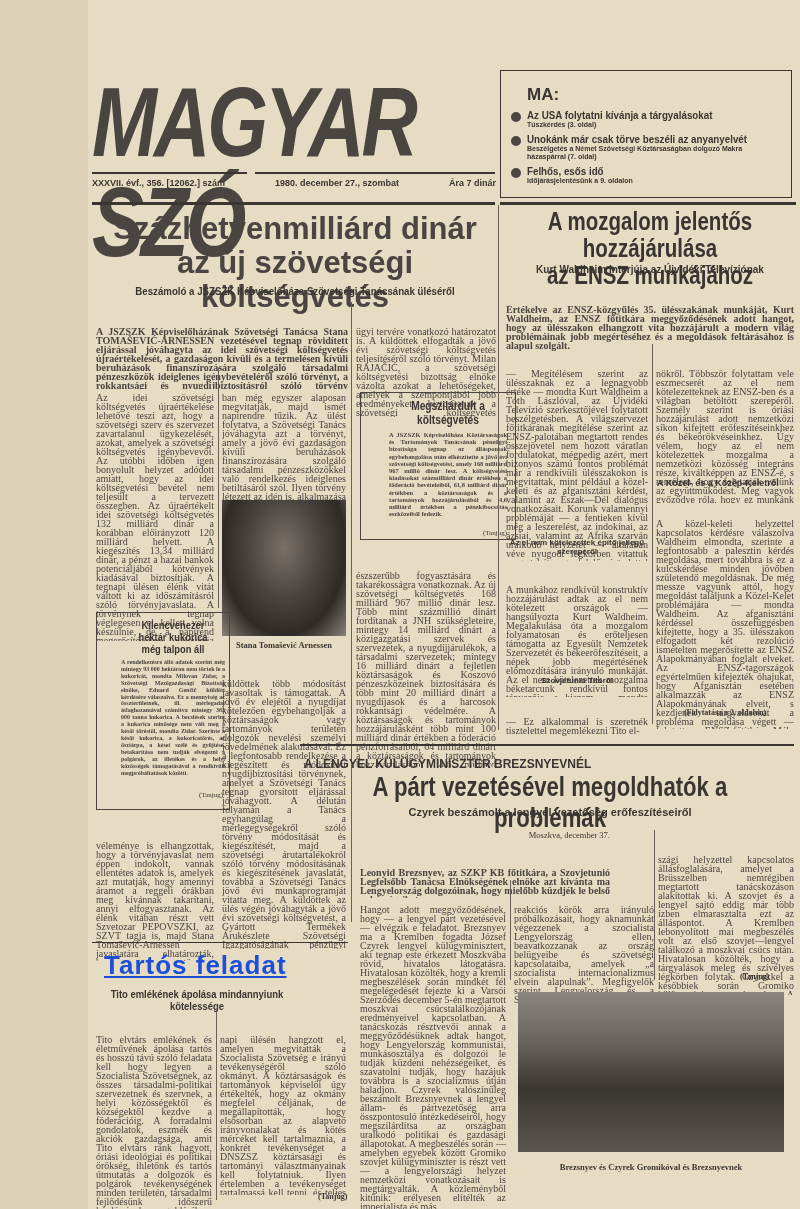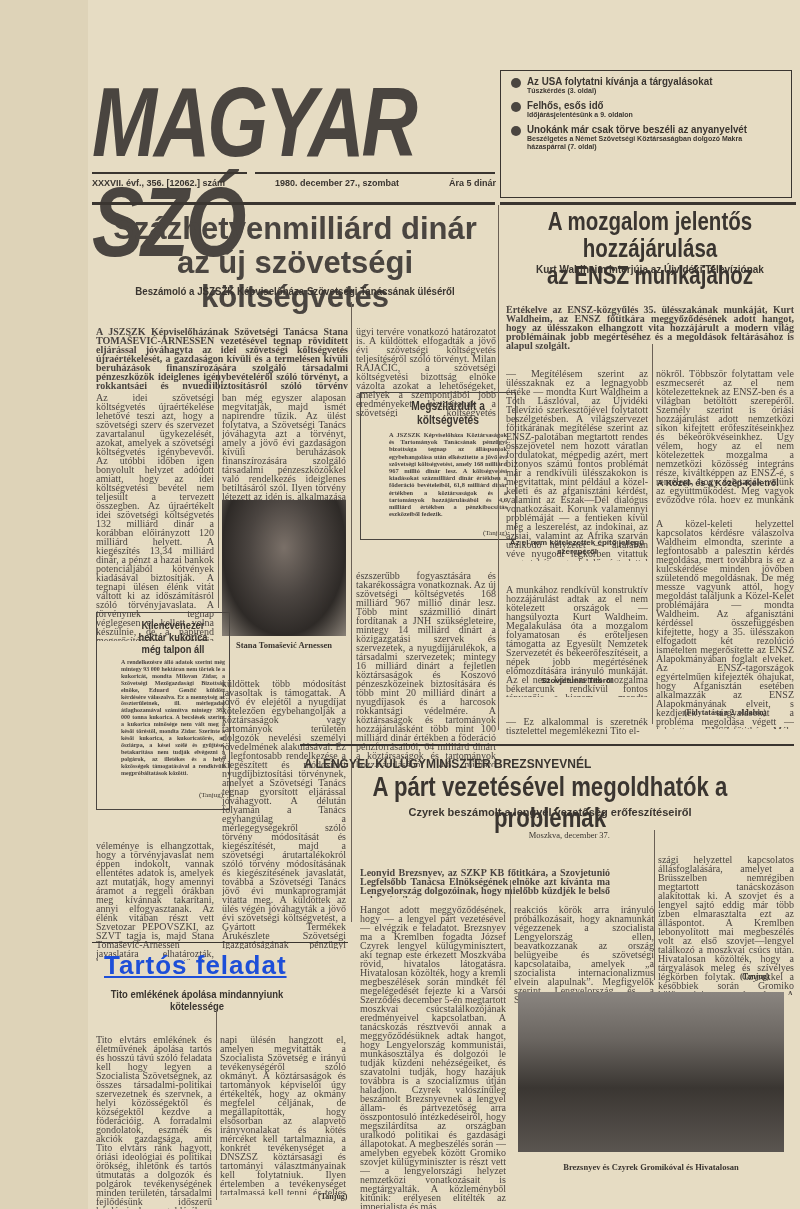--- a/index.html
+++ b/index.html
@@ -38,43 +38,44 @@
 <body>
 
 <div class="abs leftmargin"></div>
 
 <div class="abs masthead">MAGYAR SZÓ</div>
 <div class="abs hr" style="left:92px;top:172px;width:155px;"></div>
 <div class="abs hr" style="left:255px;top:172px;width:240px;"></div>
 <div class="abs issue">
   <span>XXXVII. évf., 356. [12062.] szám</span>
   <span>1980. december 27., szombat</span>
-  <span>Ára 5 dinár</span>
+  <span>Ára 7 dinár</span>
 </div>
 
 <div class="abs mabox">
+  <div class="ma-title">MA:</div>
   <div class="ma-item">
     <span class="bullet"></span>
     <div>
         <div class="ma-head">Az USA folytatni kívánja a tárgyalásokat</div>
     <div class="ma-sub">Túszkérdés (3. oldal)</div>
       </div>
   </div>
   <div class="ma-item">
     <span class="bullet"></span>
     <div>
-        <div class="ma-head">Felhős, esős idő</div>
-    <div class="ma-sub">Időjárásjelentésünk a 9. oldalon</div>
+        <div class="ma-head">Unokánk már csak törve beszéli az anyanyelvét</div>
+    <div class="ma-sub" style="width:250px">Beszélgetés a Német Szövetségi Köztársaságban dolgozó Makra házaspárral (7. oldal)</div>
       </div>
   </div>
   <div class="ma-item">
     <span class="bullet"></span>
     <div>
-        <div class="ma-head">Unokánk már csak törve beszéli az anyanyelvét</div>
-    <div class="ma-sub" style="width:250px">Beszélgetés a Német Szövetségi Köztársaságban dolgozó Makra házaspárral (7. oldal)</div>
+        <div class="ma-head">Felhős, esős idő</div>
+    <div class="ma-sub">Időjárásjelentésünk a 9. oldalon</div>
       </div>
   </div>
 </div>
 
 <div class="abs hr" style="left:92px;top:202px;width:403px;height:3px;"></div>
 <div class="abs hr" style="left:500px;top:202px;width:296px;height:3px;"></div>
 
 <div class="abs h1a">
   <div>Százhetvenmilliárd dinár</div>
   <div>az új szövetségi költségvetés</div>
@@ -132,21 +133,21 @@
 <div class="abs" style="left:420px;top:830px;width:190px;text-align:right;font-size:8.5px;">Moszkva, december 37.</div>
 <div class="abs txt bold" style="left:360px;top:843px;width:250px;height:30px;">Leonyid Brezsnyev, az SZKP KB főtitkára, a Szovjetunió Legfelsőbb Tanácsa Elnökségének elnöke azt kívánta ma Lengyelország dolgozóinak, hogy mielőbb küzdjék le belső nehézségeiket.</div>
 <div class="abs txt" style="left:360px;top:880px;width:146px;height:330px;">Hangot adott meggyőződésének, hogy — a lengyel párt vezetésével — elvégzik e feladatot. Brezsnyev ma a Kremlben fogadta József Czyrek lengyel külügyminisztert, aki tegnap este érkezett Moszkvába rövid, hivatalos látogatásra. Hivatalosan közölték, hogy a kremli megbeszélések során mindkét fél megelégedését fejezte ki a Varsói Szerződés december 5-én megtartott moszkvai csúcstalálkozójának eredményeivel kapcsolatban. A tanácskozás résztvevői annak a meggyőződésüknek adtak hangot, hogy Lengyelország kommunistái, munkásosztálya és dolgozói le tudják küzdeni nehézségeiket, és szavatolni tudják, hogy hazájuk továbbra is a szocializmus útján haladjon. Czyrek valószínűleg beszámolt Brezsnyevnek a lengyel állam- és pártvezetőség arra összpontosuló intézkedéseiről, hogy megszilárdítsa az országban uralkodó politikai és gazdasági állapotokat. A megbeszélés során — amelyben egyebek között Gromiko szovjet külügyminiszter is részt vett — a lengyelországi helyzet nemzetközi vonatkozásait is megtárgyalták. A közleményből kitűnik: erélyesen elítélték az imperialista és más</div>
 <div class="abs vrule" style="left:510px;top:880px;height:100px;"></div>
 <div class="abs txt" style="left:514px;top:880px;width:140px;height:100px;">reakciós körök arra irányuló próbálkozásait, hogy aknamunkát végezzenek a szocialista Lengyelország ellen, beavatkozzanak az ország belügyeibe és szövetségi kapcsolataiba, amelyek „a szocialista internacionalizmus elvein alapulnak”. Megfigyelők szerint Lengyelország és a Szovjetunió ilyenképpen válaszolt Washingtonnak és a NATO-országoknak a lengyelor-</div>
 <div class="abs vrule" style="left:654px;top:830px;height:150px;"></div>
 <div class="abs txt" style="left:658px;top:830px;width:136px;height:140px;">szági helyzettel kapcsolatos állásfoglalására, amelyet a Brüsszelben nemrégiben megtartott tanácskozáson alakítottak ki. A szovjet és a lengyel sajtó eddig már több ízben elmarasztalta ezt az álláspontot. A Kremlben lebonyolított mai megbeszélés volt az első szovjet—lengyel találkozó a moszkvai csúcs után. Hivatalosan közölték, hogy a tárgyalások meleg és szívélyes légkörben folytak. Czyrekkel a későbbiek során Gromiko külügyminiszter tárgyalt. A lengyel diplomácia főnöke a program szerint ma este fejezi be moszkvai látogatását.</div>
 <div class="abs" style="left:740px;top:972px;font-size:8px;font-weight:bold;">(Tanjug)</div>
 
 <div class="abs photo2" style="left:518px;top:992px;width:266px;height:160px;"></div>
-<div class="abs caption" style="left:518px;top:1162px;width:266px;">Brezsnyev és Czyrek Gromikóval és Hivatalosan</div>
+<div class="abs caption" style="left:518px;top:1162px;width:266px;">Brezsnyev és Czyrek Gromikóval és Brezsnyevnek</div>
 
 <div class="abs hr" style="left:92px;top:942px;width:256px;height:1px;"></div>
 
 <div class="abs h1d">Tartós feladat</div>
 <div class="abs sub4">Tito emlékének ápolása mindannyiunk kötelessége</div>
 <div class="abs txt" style="left:96px;top:1010px;width:116px;height:190px;">Tito elvtárs emlékének és életművének ápolása tartós és hosszú távú szóló feladata kell hogy legyen a Szocialista Szövetségnek, az összes társadalmi-politikai szervezetnek és szervnek, a helyi közösségektől és községektől kezdve a föderációig. A forradalmi gondolatok, eszmék és akciók gazdagsága, amit Tito elvtárs ránk hagyott, óriási ideológiai és politikai örökség, ihletőnk és tartós útmutatás a dolgozók és polgárok tevékenységének minden területén, társadalmi fejlődésünk időszerű kérdéseinek megoldásában. A fenti megállapítás a JDNSZSZ Országos Választmánya Tito elvtárs emlékének ápolásával foglalkozó egyeztető bizottságának teg-</div>
 <div class="abs vrule" style="left:216px;top:1010px;height:190px;"></div>
 <div class="abs txt" style="left:220px;top:1010px;width:126px;height:160px;">napi ülésén hangzott el, amelyen megvitatták a Szocialista Szövetség e irányú tevékenységéről szóló okmányt. A köztársaságok és tartományok képviselői úgy értékelték, hogy az okmány megfelel céljának, de megállapították, hogy elsősorban az alapvető irányvonalakat és kötés mércéket kell tartalmaznia, a konkrét tevékenységet a DNSZSZ köztársasági és tartományi választmányainak kell folytatniuk. Ilyen értelemben a tevékenységet tartalmassá kell tenni, és teljes egészében a társadalmi-politikai és munkásszervezetek rendszeres tevékenységébe kell beépíteni.</div>
 <div class="abs" style="left:318px;top:1192px;font-size:8px;font-weight:bold;">(Tanjug)</div>
 

